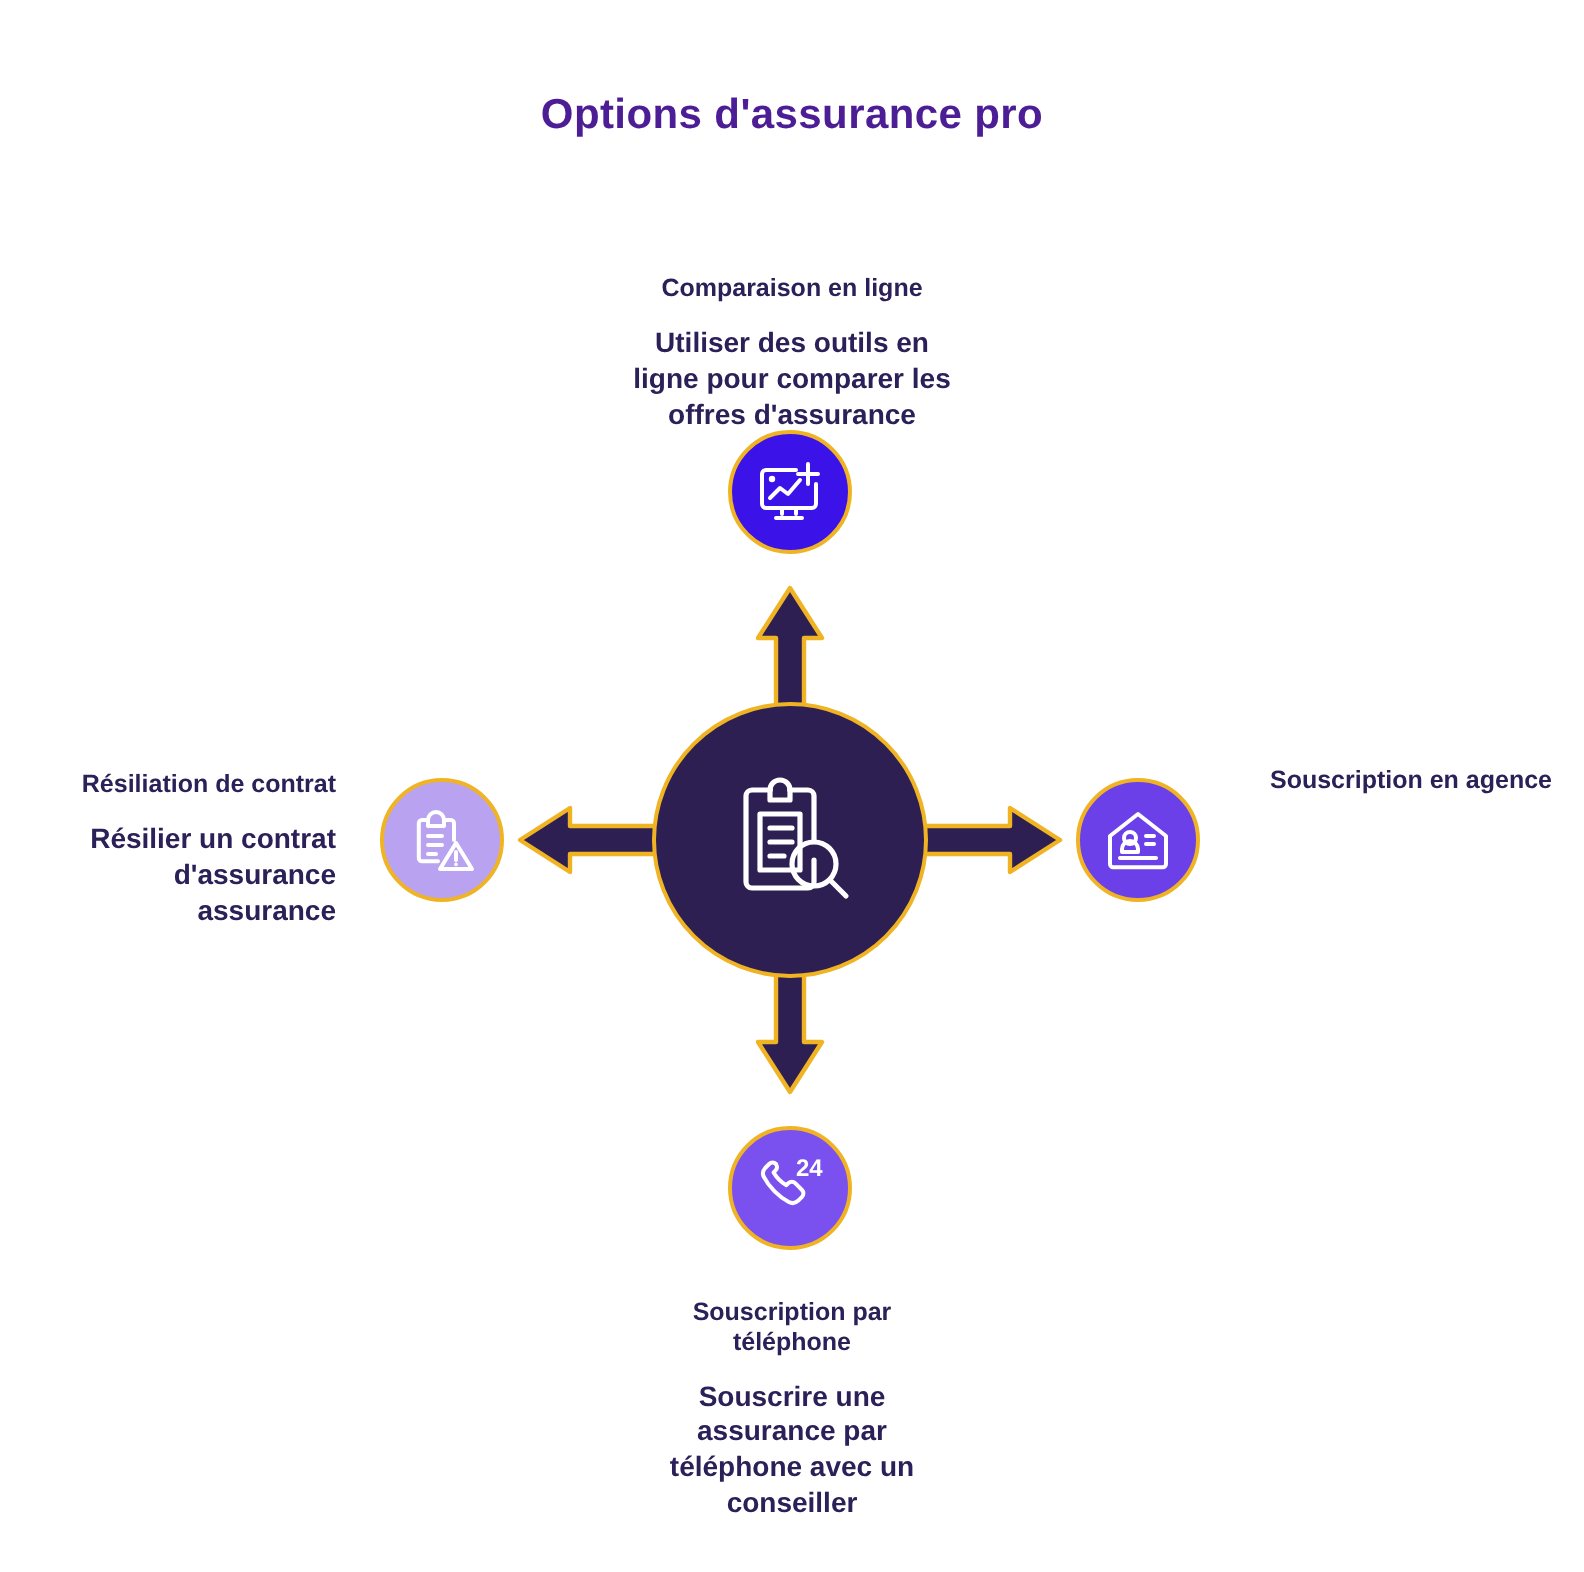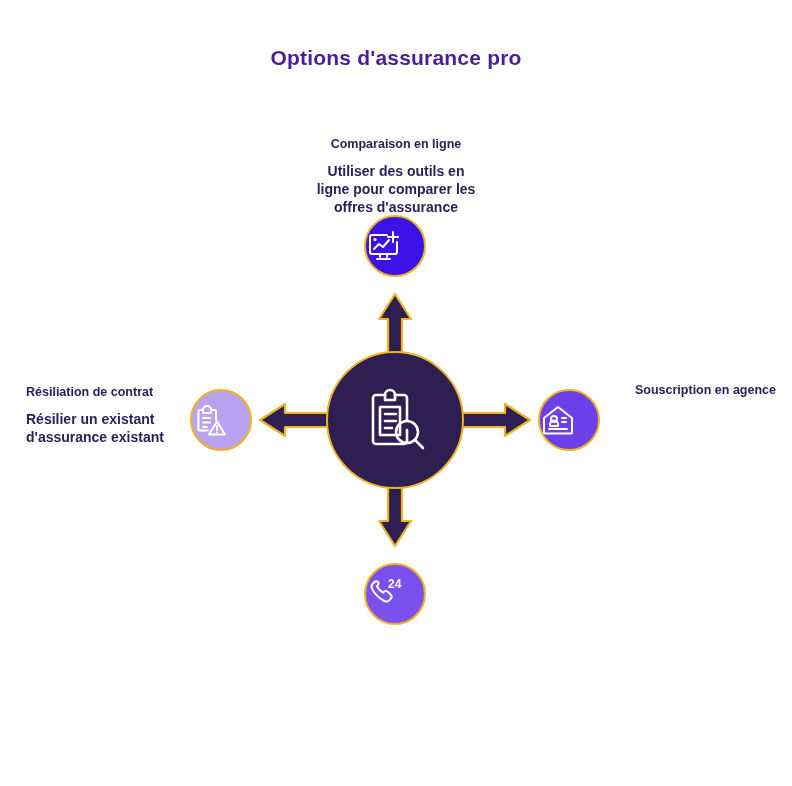--- a/index.html
+++ b/index.html
@@ -56,21 +56,21 @@
   
   .node {
     position: absolute;
     width: 62px;
     height: 62px;
     border-radius: 50%;
     border: 2px solid #f0b323;
     box-sizing: border-box;
     display: flex;
     align-items: center;
-    justify-content: flex-start;
+    justify-content: center;
     z-index: 4;
   }
   .node-top    { left: 364px; top: 215px; background: #3b13e8; }
   .node-left   { left: 190px; top: 389px; background: #b9a3f0; }
   .node-right  { left: 538px; top: 389px; background: #6b40e8; }
   .node-bottom { left: 364px; top: 563px; background: #7a50ee; }
 
   
   .label-block {
     position: absolute;
@@ -94,21 +94,21 @@
     left: 316px;
     top: 97px;
     width: 160px;
     text-align: center;
     margin-top: 40px;
   }
   .block-left {
     left: 26px;
     top: 385px;
     width: 142px;
-    text-align: left;
+    text-align: right;
   }
   .block-right {
     left: 626px;
     top: 383px;
     width: 150px;
     text-align: right;
   }
   .block-bottom {
     left: 316px;
     top: 649px;
@@ -173,21 +173,21 @@
       <path d="M11 8 a2 2 0 0 1 8 0"></path>
       <path d="M11 8 v3 h8 v-3"></path>
       <path d="M11 16 h7 M11 20.5 h7 M11 25 h4"></path>
       <path d="M25 19.5 L33 32.5 H17 Z"></path>
       <path d="M25 24 v4"></path>
       <circle cx="25" cy="30.2" r="0.9" fill="#ffffff" stroke="none"></circle>
     </svg>
   </div>
   <div class="label-block block-left">
     <div class="label-heading">Résiliation de contrat</div>
-    <div class="label-desc">Résilier un existant d'assurance existant</div>
+    <div class="label-desc">Résilier un contrat d'assurance assurance</div>
   </div>
 
   <div class="node node-right">
     <svg width="36" height="36" viewBox="0 0 36 36" xmlns="http://www.w3.org/2000/svg" fill="none" stroke="#ffffff" stroke-width="2" stroke-linecap="round" stroke-linejoin="round">
       <path d="M4 16 L18 5 L32 16 V30 a1.6 1.6 0 0 1 -1.6 1.6 H5.6 A1.6 1.6 0 0 1 4 30 Z"></path>
       <circle cx="14" cy="17" r="3"></circle>
       <path d="M10 24 h8 v-1.5 a4 4 0 0 0 -8 0 Z"></path>
       <path d="M22 16 h4 M22 20 h4"></path>
       <path d="M9 27 h18"></path>
     </svg>
@@ -195,14 +195,18 @@
   <div class="label-block block-right">
     <div class="label-heading">Souscription en agence</div>
   </div>
 
   <div class="node node-bottom">
     <svg width="38" height="38" viewBox="0 0 38 38" xmlns="http://www.w3.org/2000/svg" fill="none" stroke="#ffffff" stroke-width="2" stroke-linecap="round" stroke-linejoin="round">
       <path d="M12 7 a2.4 2.4 0 0 0 -3.4 0 L6.6 9 a4 4 0 0 0 -0.6 4.6 c2.4 4.8 7.6 10 12.4 12.4 a4 4 0 0 0 4.6 -0.6 l2 -2 a2.4 2.4 0 0 0 0 -3.4 l-3.4 -3.4 a2.4 2.4 0 0 0 -3.4 0 l-1 1 c-2.4 -1.4 -5 -4 -6.4 -6.4 l1 -1 a2.4 2.4 0 0 0 0 -3.4 Z"></path>
       <text x="22" y="13" font-family="Liberation Sans, sans-serif" font-size="12" font-weight="bold" fill="#ffffff" stroke="none">24</text>
     </svg>
   </div>
+  <div class="label-block block-bottom">
+    <div class="label-heading">Souscription par téléphone</div>
+    <div class="label-desc">Souscrire une assurance par téléphone avec un conseiller</div>
+  </div>
 
 </div>
 
 </body></html>

